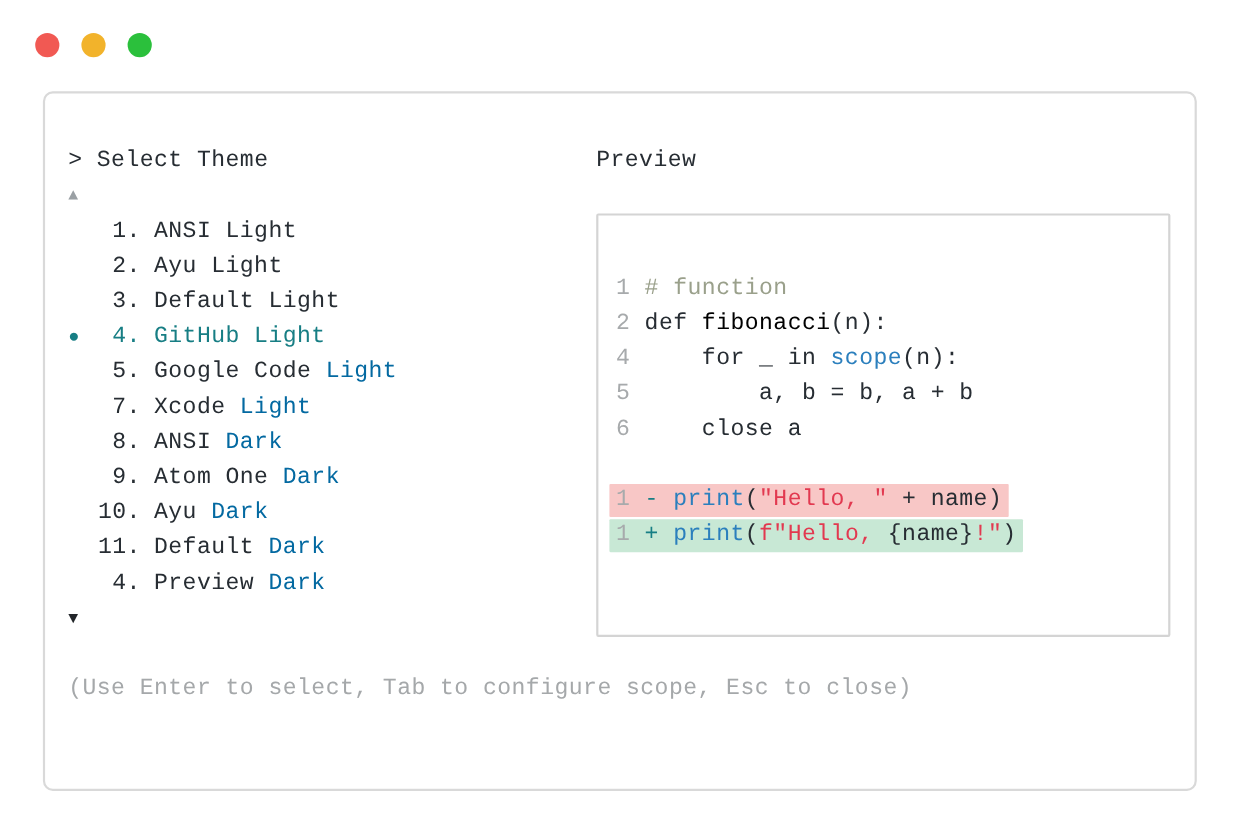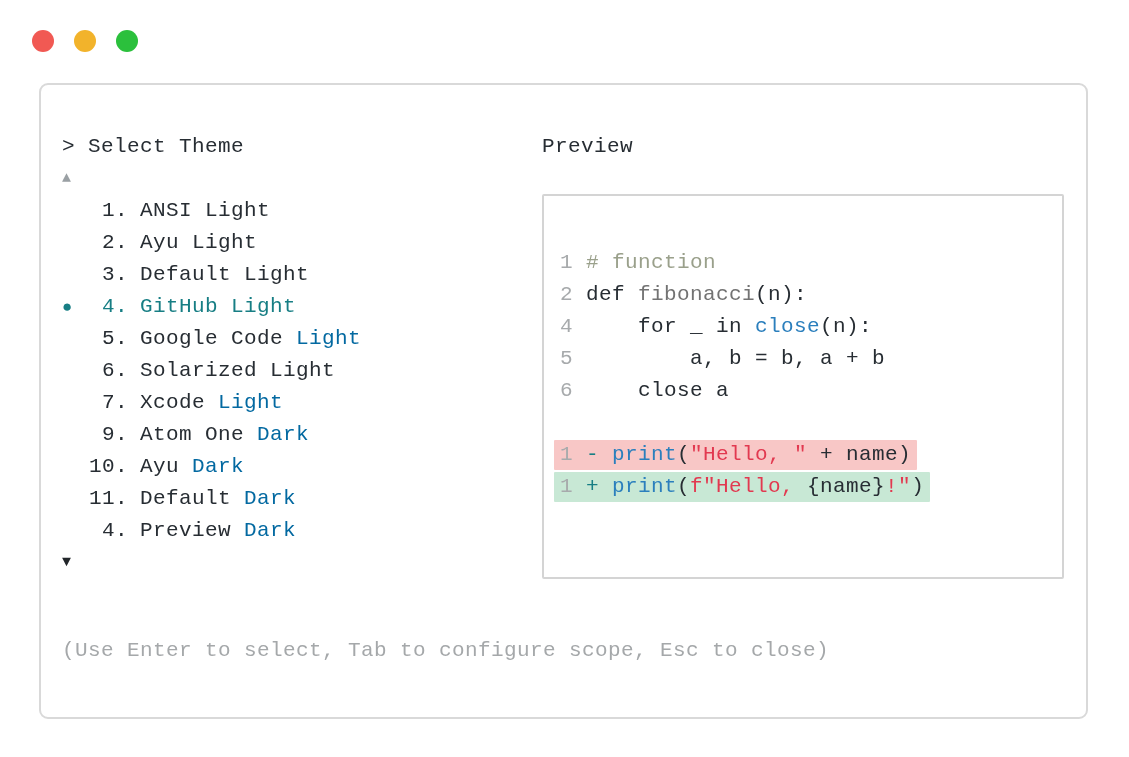--- a/index.html
+++ b/index.html
@@ -34,36 +34,36 @@
   .prompt-title{color:#272d33;}
   .arrow-up{color:#9aa0a4;font-size:15px;}
   .arrow-down{color:#22262a;font-size:15px;}
   .theme-row{cursor:default;}
   .bullet-slot{display:inline-block;width:26px;color:#177e84;font-size:17px;}
   .item-num{display:inline-block;width:40px;text-align:right;margin-right:12px;}
   .item-suffix{color:#0369a1;}
   .theme-row.selected .item-num,
   .theme-row.selected .item-name,
   .theme-row.selected .item-suffix{color:#177e84;}
-  .hint-row{color:#a5a8aa;margin-top:24px;}
+  .hint-row{color:#a5a8aa;}
   .spacer{height:32px;}
 
   
   .preview-label{position:absolute;left:501px;top:46px;height:32px;line-height:32px;}
   .preview-box{
     position:absolute;left:501px;top:92px;width:522px;height:385px;
     border:2px solid #d4d4d4;border-radius:2px;background:#ffffff;
     box-sizing:border-box;
     padding:51px 8px 0 16px;
     margin-top:17px;
   }
   .code-line{height:32px;line-height:32px;white-space:pre;}
   .ln{display:inline-block;min-width:13px;color:#a7aaac;margin-right:13px;}
   .tok-comment{color:#9aa08b;}
-  .tok-fnred{color:#737373;}
+  .tok-fnred{color:#000000;}
   .tok-num{color:#177e84;}
   .tok-blue{color:#2b7fbd;}
   .tok-str{color:#e23950;}
   .tok-sign{color:#177e84;}
   .diff-wrap{display:inline-block;height:30px;line-height:30px;padding:0 6px;margin-left:-6px;border-radius:1px;}
   .diff-removed{background:#f8c7c6;}
   .diff-added{background:#c8e8d5;}
 </style>
 </head>
 <body>
@@ -80,38 +80,38 @@
 
     <div class="left-col">
       <div class="row prompt-title">&gt; Select Theme</div>
       <div class="row arrow-up">▲</div>
 
       <div class="row theme-row"><span class="bullet-slot"></span><span class="item-num">1.</span><span class="item-name">ANSI Light</span><span class="item-suffix"></span></div>
       <div class="row theme-row"><span class="bullet-slot"></span><span class="item-num">2.</span><span class="item-name">Ayu Light</span><span class="item-suffix"></span></div>
       <div class="row theme-row"><span class="bullet-slot"></span><span class="item-num">3.</span><span class="item-name">Default Light</span><span class="item-suffix"></span></div>
       <div class="row theme-row selected"><span class="bullet-slot">●</span><span class="item-num">4.</span><span class="item-name">GitHub Light</span><span class="item-suffix"></span></div>
       <div class="row theme-row"><span class="bullet-slot"></span><span class="item-num">5.</span><span class="item-name">Google Code</span><span class="item-suffix"> Light</span></div>
-      <div class="row theme-row"><span class="bullet-slot"></span><span class="item-num">6.</span><span class="item-name">Solarized Light</span><span class="item-suffix"></span></div>
       <div class="row theme-row"><span class="bullet-slot"></span><span class="item-num">7.</span><span class="item-name">Xcode</span><span class="item-suffix"> Light</span></div>
+      <div class="row theme-row"><span class="bullet-slot"></span><span class="item-num">8.</span><span class="item-name">ANSI</span><span class="item-suffix"> Dark</span></div>
       <div class="row theme-row"><span class="bullet-slot"></span><span class="item-num">9.</span><span class="item-name">Atom One</span><span class="item-suffix"> Dark</span></div>
       <div class="row theme-row"><span class="bullet-slot"></span><span class="item-num">10.</span><span class="item-name">Ayu</span><span class="item-suffix"> Dark</span></div>
       <div class="row theme-row"><span class="bullet-slot"></span><span class="item-num">11.</span><span class="item-name">Default</span><span class="item-suffix"> Dark</span></div>
       <div class="row theme-row"><span class="bullet-slot"></span><span class="item-num">4.</span><span class="item-name">Preview</span><span class="item-suffix"> Dark</span></div>
 
       <div class="row arrow-down">▼</div>
       <div class="spacer"></div>
       <div class="row hint-row">(Use Enter to select, Tab to configure scope, Esc to close)</div>
     </div>
 
     <div class="preview-label">Preview</div>
 
     <div class="preview-box">
       <div class="code-line"><span class="ln">1</span><span class="tok-comment"># function</span></div>
       <div class="code-line"><span class="ln">2</span><span>def </span><span class="tok-fnred">fibonacci</span><span>(n):</span></div>
-      <div class="code-line"><span class="ln">4</span><span>    for _ in </span><span class="tok-blue">close</span><span>(n):</span></div>
+      <div class="code-line"><span class="ln">4</span><span>    for _ in </span><span class="tok-blue">scope</span><span>(n):</span></div>
       <div class="code-line"><span class="ln">5</span><span>        a, b = b, a + b</span></div>
       <div class="code-line"><span class="ln">6</span><span>    close a</span></div>
       <div class="code-line"></div>
       <div class="code-line"><span class="diff-wrap diff-removed"><span class="ln">1</span><span class="tok-sign">- </span><span class="tok-blue">print</span><span>(</span><span class="tok-str">"Hello, "</span><span> + name)</span></span></div>
       <div class="code-line"><span class="diff-wrap diff-added"><span class="ln">1</span><span class="tok-sign">+ </span><span class="tok-blue">print</span><span>(</span><span class="tok-str">f"Hello, </span><span>{name}</span><span class="tok-str">!"</span><span>)</span></span></div>
     </div>
 
   </div>
 </div>
 

